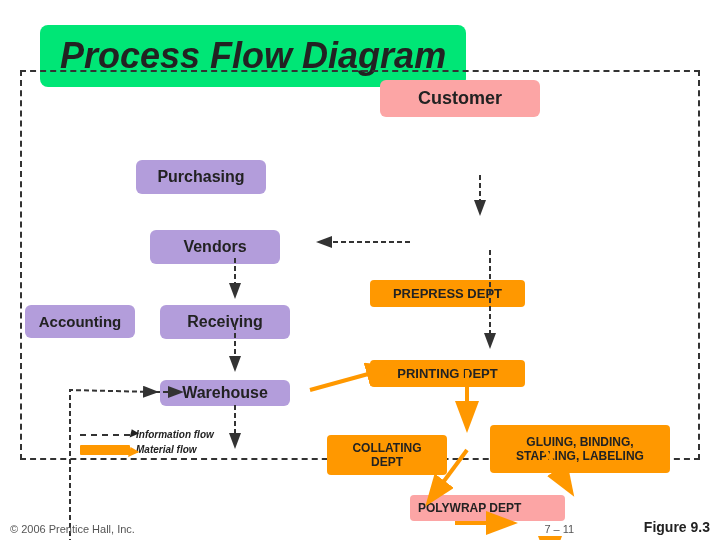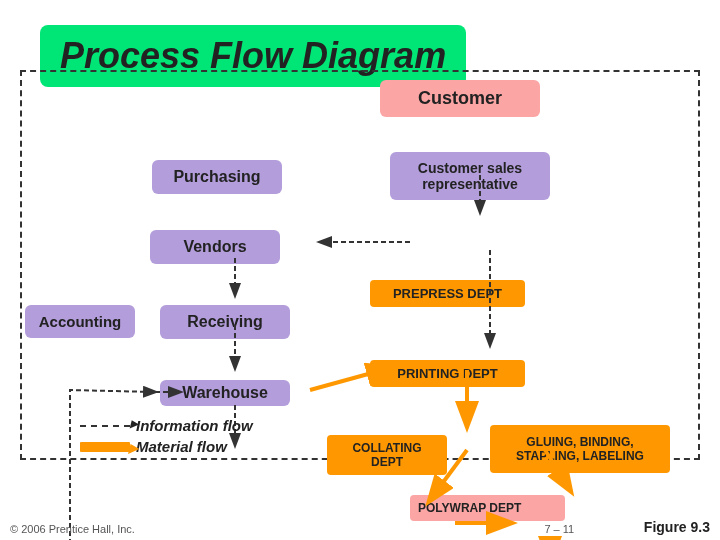--- a/index.html
+++ b/index.html
@@ -67,21 +67,21 @@
       text-align: center;
       font-size: 18px;
       font-weight: bold;
       color: #222;
     }
 
     
     .purchasing-box {
       position: absolute;
       top: 90px;
-      left: 132px;
+      left: 116px;
       width: 130px;
       background: #b39ddb;
       border-radius: 6px;
       padding: 8px 10px;
       text-align: center;
       font-size: 16px;
       font-weight: bold;
       color: #222;
     }
 
@@ -261,21 +261,21 @@
       bottom: 55px;
       left: 60px;
       display: flex;
       flex-direction: column;
       gap: 4px;
     }
     .legend-item {
       display: flex;
       align-items: center;
       gap: 6px;
-      font-size: 15px;
+      font-size: 10px;
       font-style: italic;
       font-weight: bold;
       color: #222;
     }
     .legend-dashed-line {
       width: 50px;
       border-top: 2px dashed #333;
       position: relative;
     }
     .legend-dashed-line::after {
@@ -326,23 +326,20 @@
     <div class="outer-dashed"></div>
 
     <div class="customer-box">
       <span>Customer</span>
     </div>
 
     <div class="purchasing-box">
       <span>Purchasing</span>
     </div>
 
-    <div class="csr-box">
-      <span>Customer sales representative</span>
-    </div>
 
     <div class="vendors-box">
       <span>Vendors</span>
     </div>
 
     <div class="accounting-box">
       <span>Accounting</span>
     </div>
 
     <div class="receiving-box">

